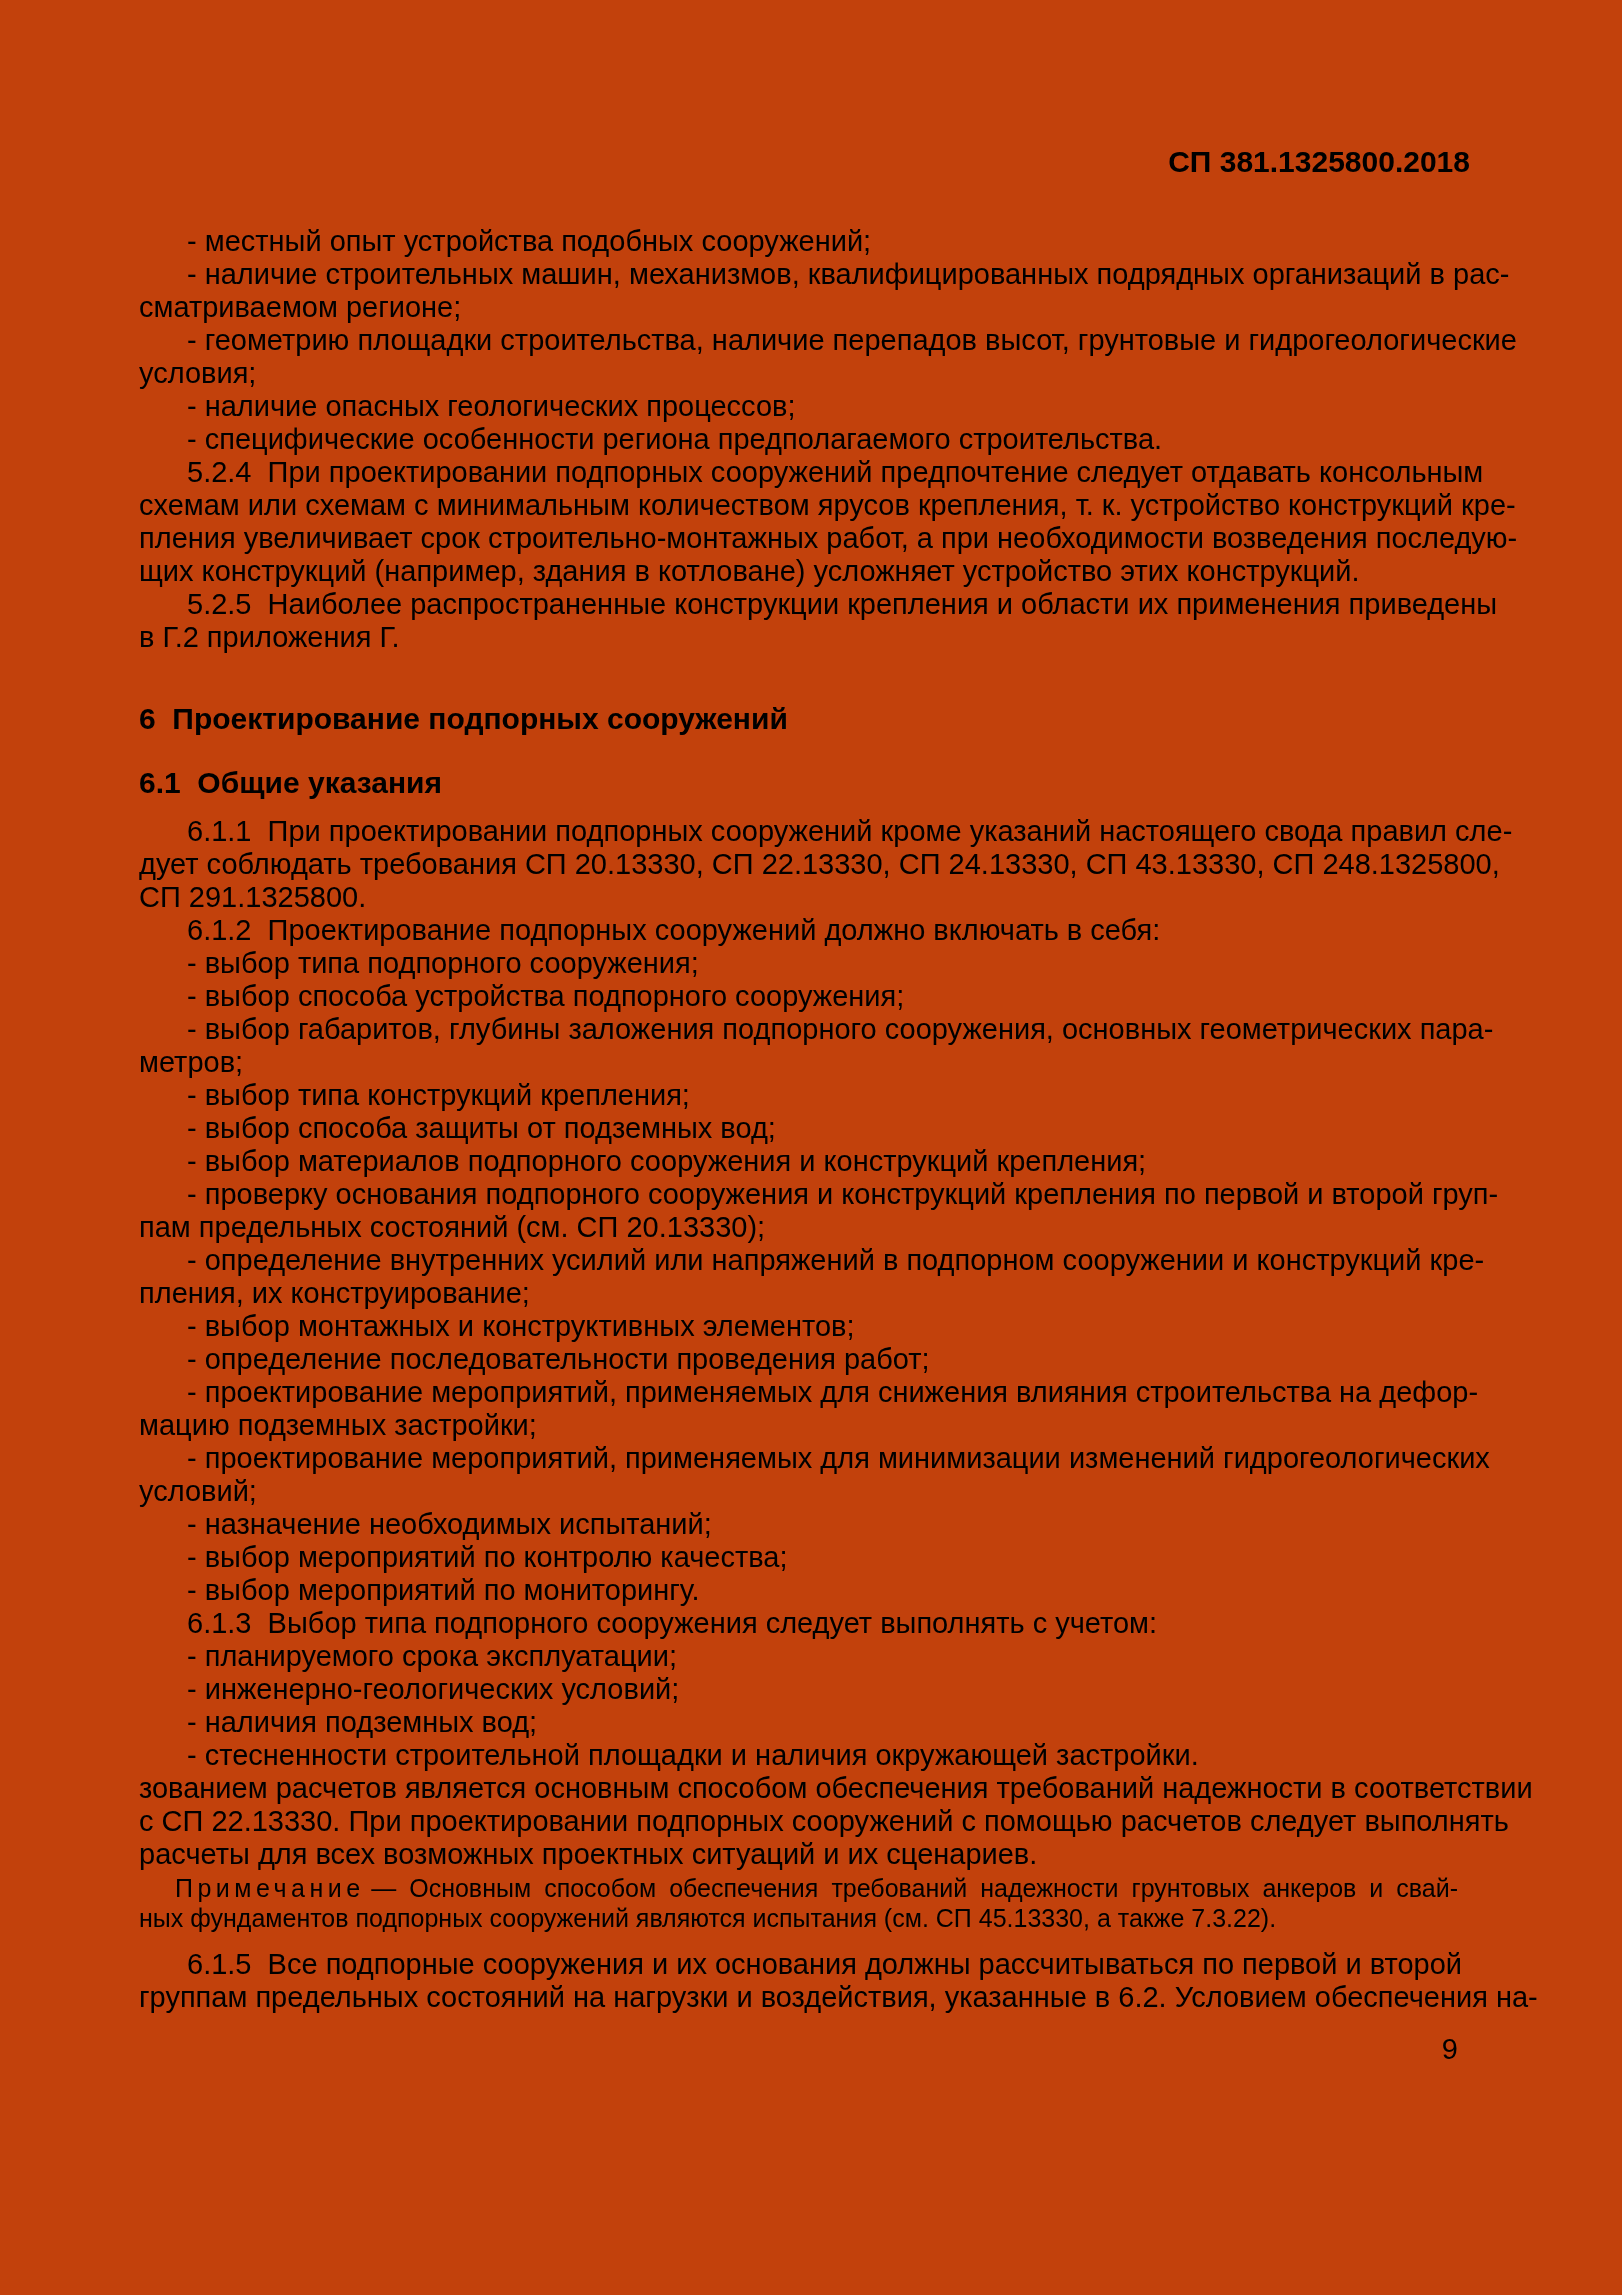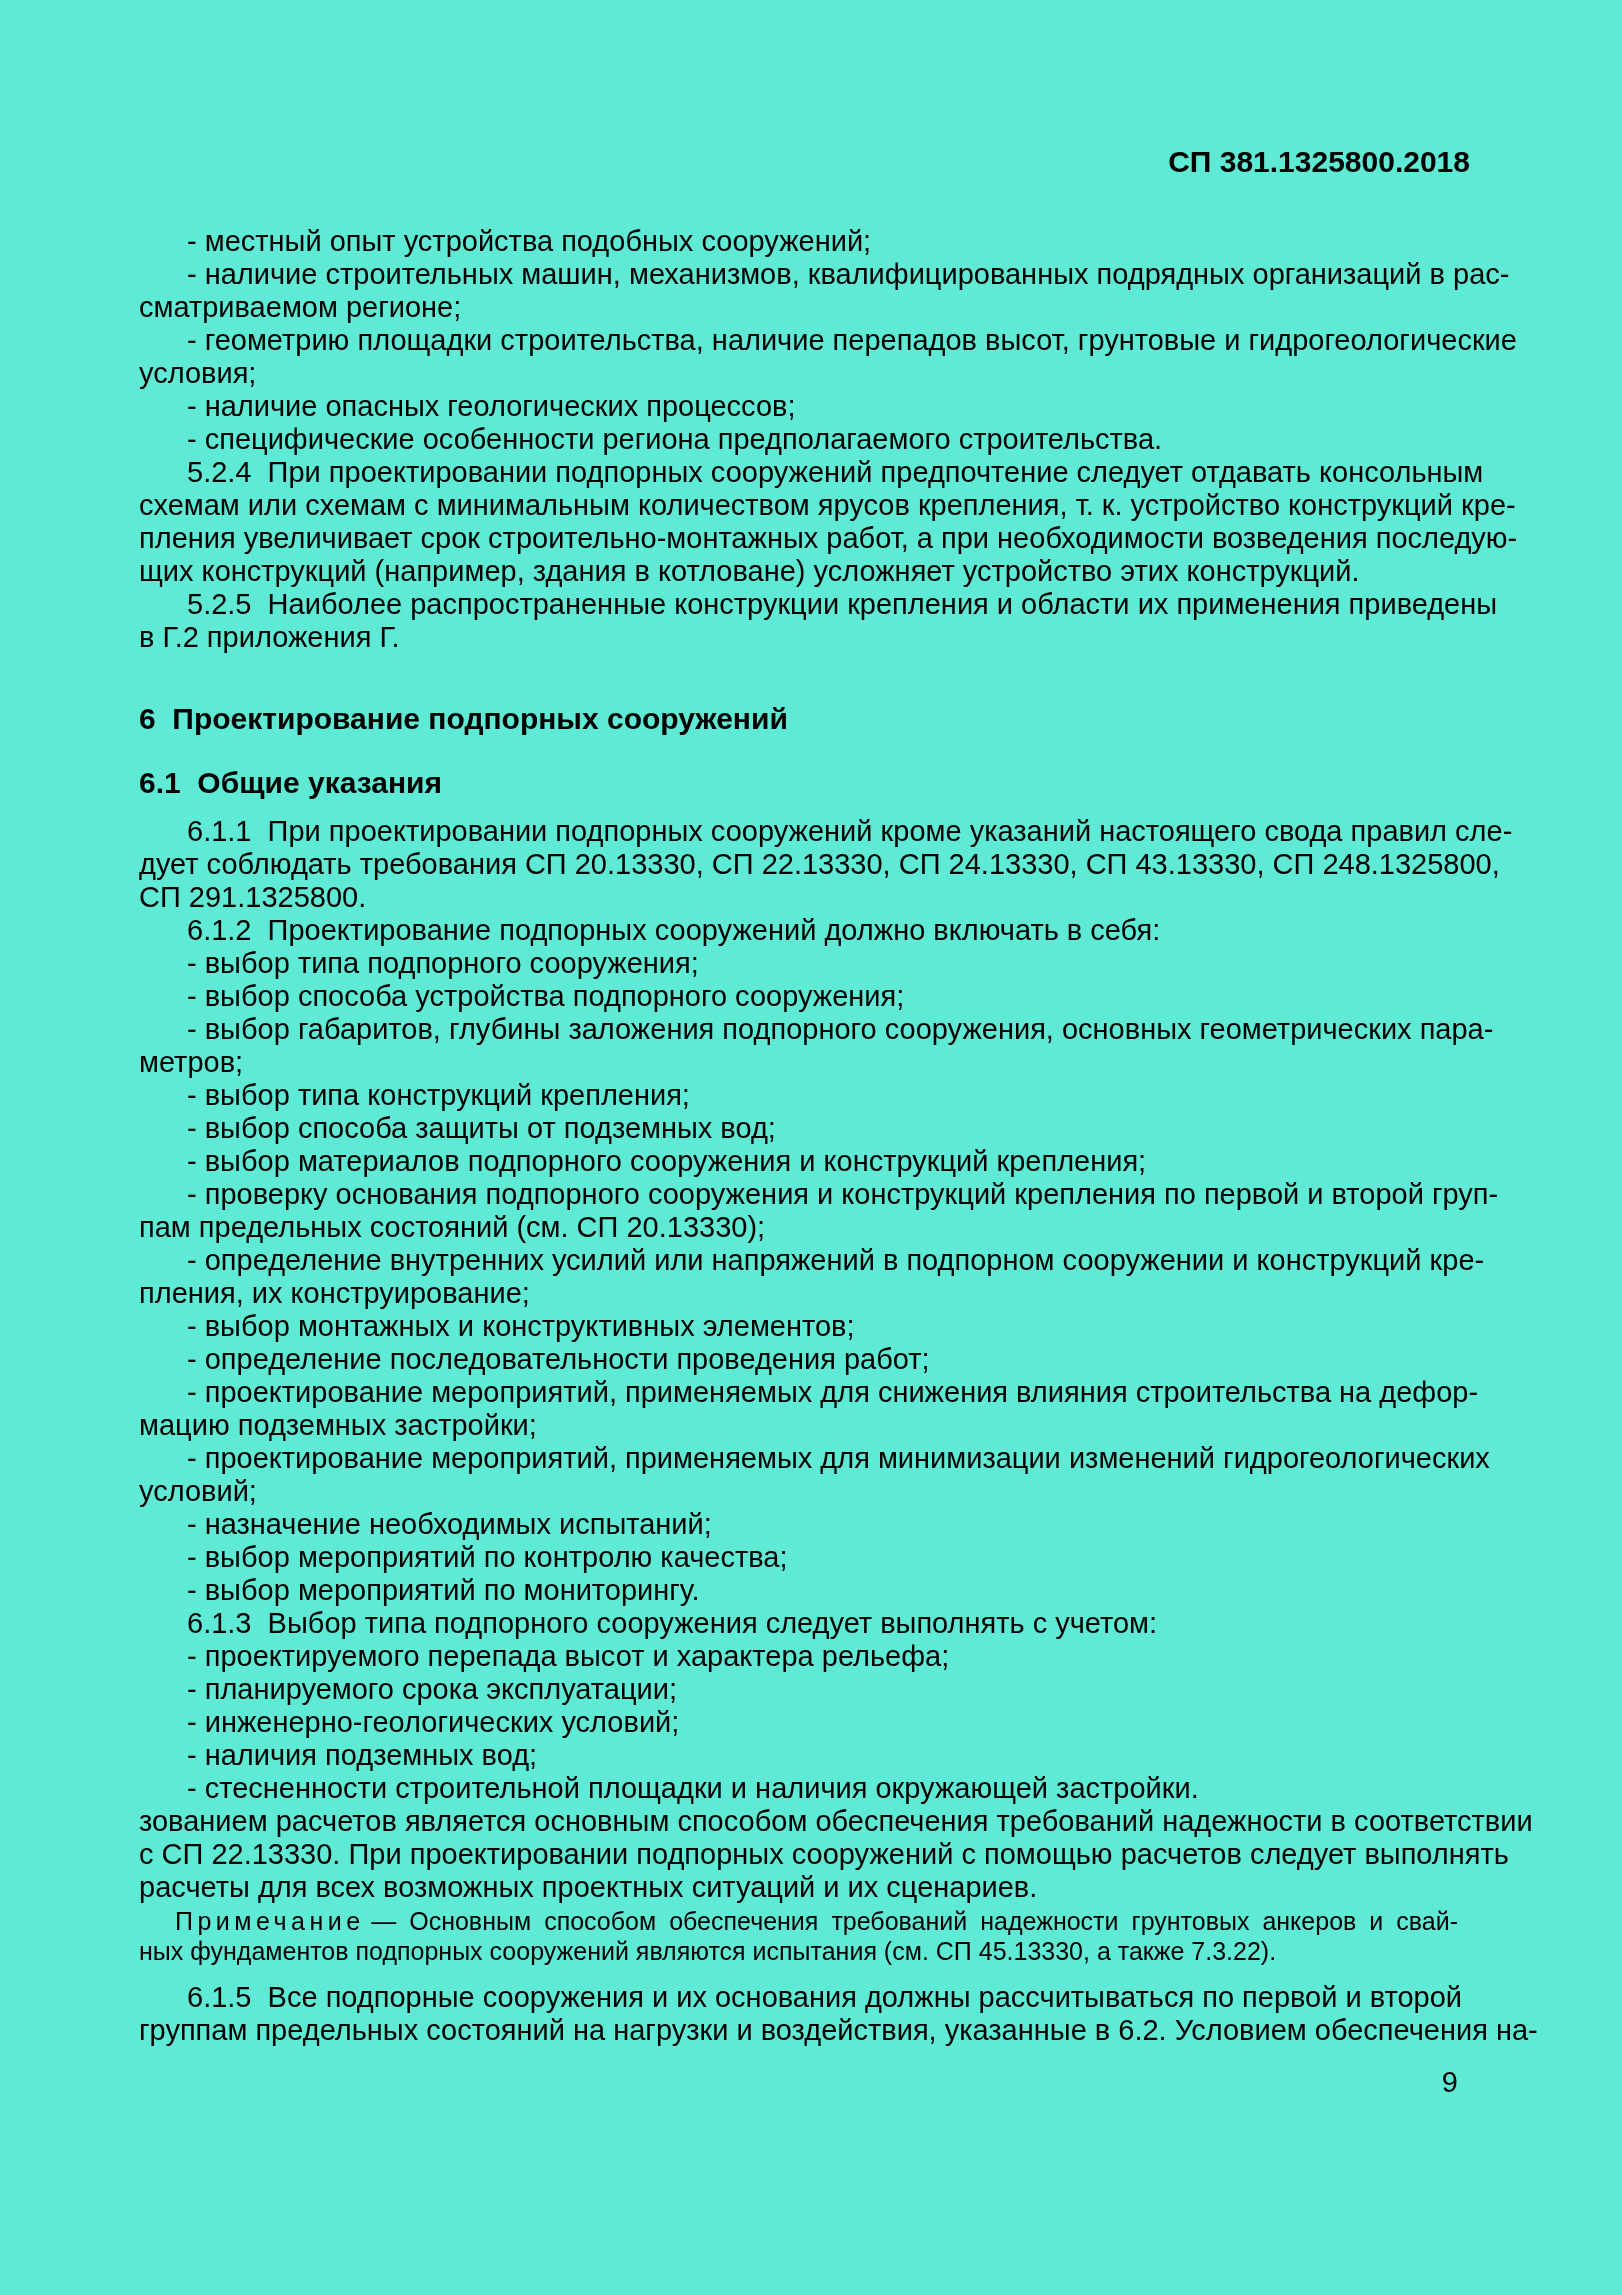--- a/index.html
+++ b/index.html
@@ -1,21 +1,21 @@
 <!DOCTYPE html>
 <html lang="ru" style="font-size:10.5px"><head>
 <meta charset="utf-8">
 <style>
   html, body { margin: 0; padding: 0; background: #ffffff; }
 
   .page {
     position: relative;
     width: 1623px;
     height: 2295px;
-    background: #5eead4;
+    background: #c2410c;
     color: #000000;
     font-family: "Liberation Sans", "DejaVu Sans", sans-serif;
     overflow: hidden;
   }
 
   .running-header {
     position: absolute;
     top: 145px;
     left: 151px;
     width: 1319px;
@@ -117,21 +117,20 @@
         <div class="ln body in">- выбор монтажных и конструктивных элементов;</div>
         <div class="ln body in">- определение последовательности проведения работ;</div>
         <div class="ln body in j">- проектирование мероприятий, применяемых для снижения влияния строительства на дефор-</div>
         <div class="ln body">мацию подземных застройки;</div>
         <div class="ln body in j">- проектирование мероприятий, применяемых для минимизации изменений гидрогеологических</div>
         <div class="ln body">условий;</div>
         <div class="ln body in">- назначение необходимых испытаний;</div>
         <div class="ln body in">- выбор мероприятий по контролю качества;</div>
         <div class="ln body in">- выбор мероприятий по мониторингу.</div>
         <div class="ln body in">6.1.3&nbsp; Выбор типа подпорного сооружения следует выполнять с учетом:</div>
-        <div class="ln body in">- проектируемого перепада высот и характера рельефа;</div>
         <div class="ln body in">- планируемого срока эксплуатации;</div>
         <div class="ln body in">- инженерно-геологических условий;</div>
         <div class="ln body in">- наличия подземных вод;</div>
         <div class="ln body in">- стесненности строительной площадки и наличия окружающей застройки.</div>
         <div class="ln body j">зованием расчетов является основным способом обеспечения требований надежности в соответствии</div>
         <div class="ln body j">с СП 22.13330. При проектировании подпорных сооружений с помощью расчетов следует выполнять</div>
         <div class="ln body">расчеты для всех возможных проектных ситуаций и их сценариев.</div>
         <div class="ln note in j"><span class="note-label">Примечание</span><span>—&nbsp;Основным способом обеспечения требований надежности грунтовых анкеров и свай-</span></div>
         <div class="ln note">ных фундаментов подпорных сооружений являются испытания (см. СП 45.13330, а также 7.3.22).</div>
         <div class="ln body in j">6.1.5&nbsp; Все подпорные сооружения и их основания должны рассчитываться по первой и второй</div>

